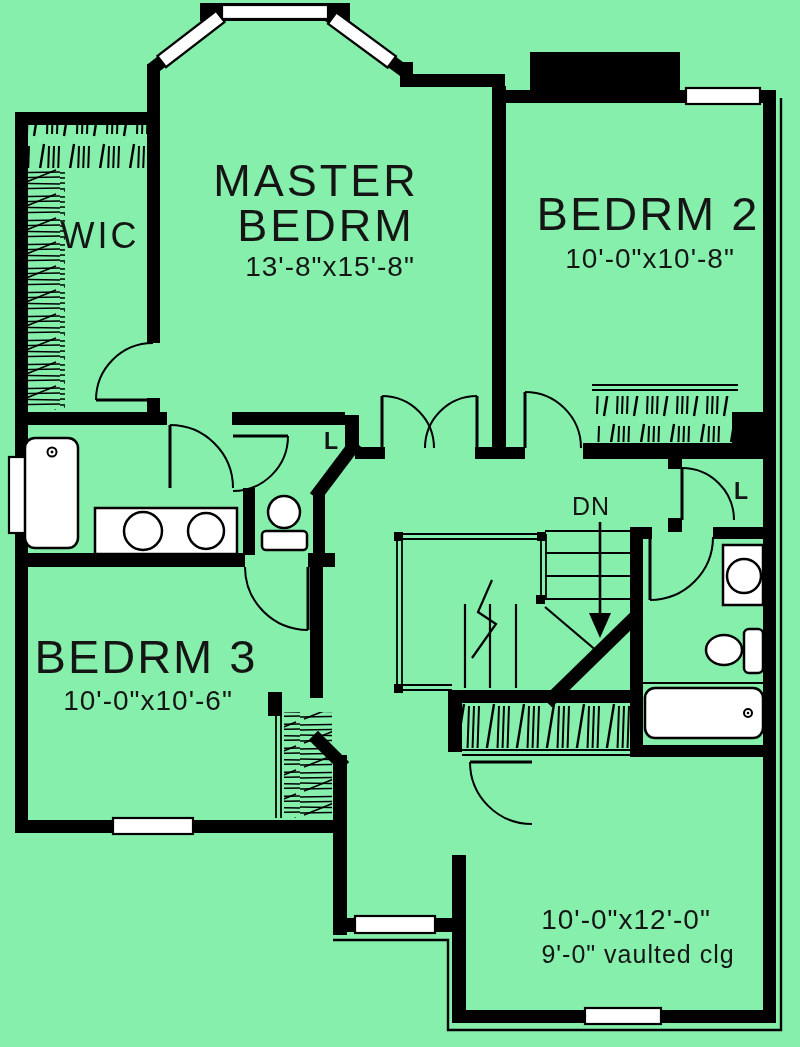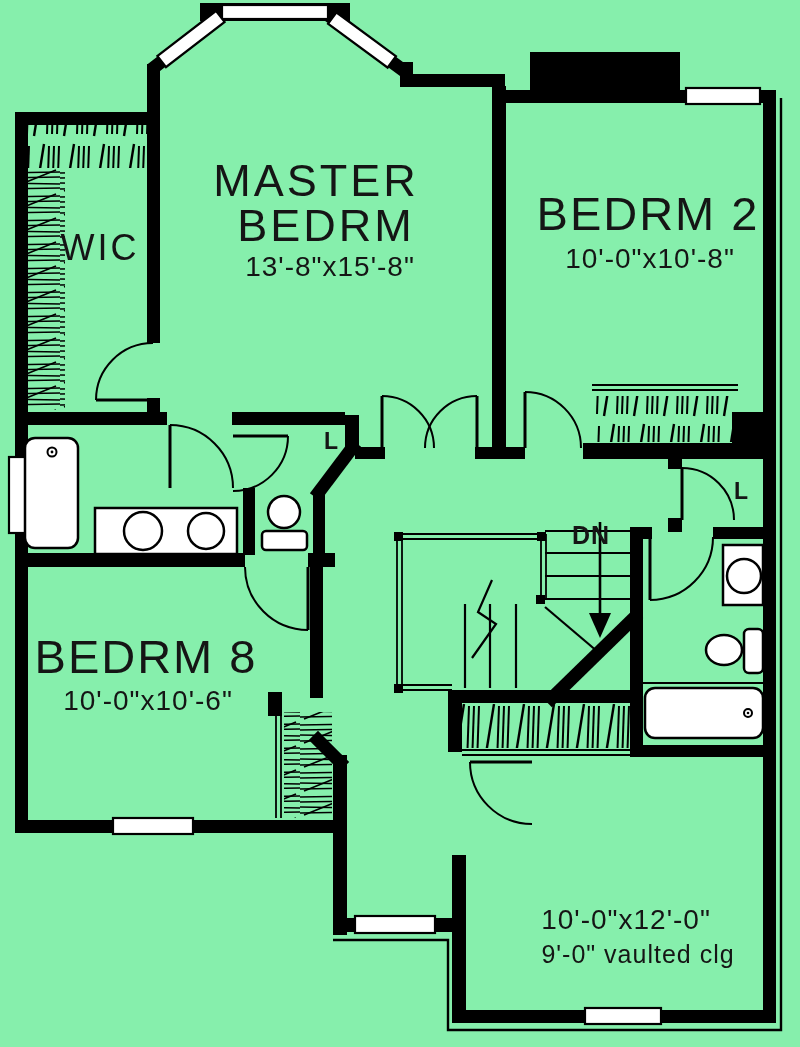--- a/index.html
+++ b/index.html
@@ -5,21 +5,21 @@
   html,body{margin:0;padding:0;background:#fff;}
   #plan{position:relative;width:800px;height:1047px;background:#86efac;overflow:hidden;padding-left:15px;}
   #plan svg{position:absolute;left:0;top:0;}
   .lbl{position:absolute;transform:translate(-50%,-50%);font-family:"Liberation Sans",sans-serif;
        color:#151515;white-space:nowrap;line-height:1;}
   .name{font-size:47px;letter-spacing:2px;}
   .big{font-size:45px;letter-spacing:3px;}
   .dims{font-size:28px;letter-spacing:1px;}
   .note{font-size:25px;letter-spacing:1px;}
   .wic{font-size:36px;letter-spacing:3px;}
-  .dn{font-size:25px;font-weight:bold;letter-spacing:1px;margin-top:29px;}
+  .dn{font-size:25px;font-weight:normal;letter-spacing:1px;}
   .linen{font-size:23px;font-weight:bold;}
 </style>
 </head>
 <body>
 
 <div id="plan">
 <svg width="800" height="1047" viewBox="0 0 800 1047">
   <defs>
     <pattern id="hatchDiag" width="30" height="70" patternUnits="userSpaceOnUse">
       <line x1="4" y1="66" x2="14" y2="4" stroke="#000" stroke-width="2.4"></line>
@@ -195,23 +195,23 @@
   </g>
 </svg>
 
   <div class="lbl big" style="left:316px;top:180px">MASTER</div>
   <div class="lbl big" style="left:326px;top:225px">BEDRM</div>
   <div class="lbl dims" style="left:330px;top:267px">13'-8"x15'-8"</div>
 
   <div class="lbl name" style="left:648px;top:213px">BEDRM 2</div>
   <div class="lbl dims" style="left:650px;top:259px">10'-0"x10'-8"</div>
 
-  <div class="lbl name" style="left:146px;top:656px">BEDRM 8</div>
+  <div class="lbl name" style="left:146px;top:656px">BEDRM 3</div>
   <div class="lbl dims" style="left:148px;top:701px">10'-0"x10'-6"</div>
 
   <div class="lbl dims" style="left:626px;top:920px">10'-0"x12'-0"</div>
   <div class="lbl note" style="left:638px;top:954px">9'-0" vaulted clg</div>
 
-  <div class="lbl wic" style="left:100px;top:248px">WIC</div>
+  <div class="lbl wic" style="left:100px;top:236px">WIC</div>
   <div class="lbl dn" style="left:591px;top:506px">DN</div>
   <div class="lbl linen" style="left:331px;top:441px">L</div>
   <div class="lbl linen" style="left:741px;top:491px">L</div>
 </div>
 
 </body></html>

